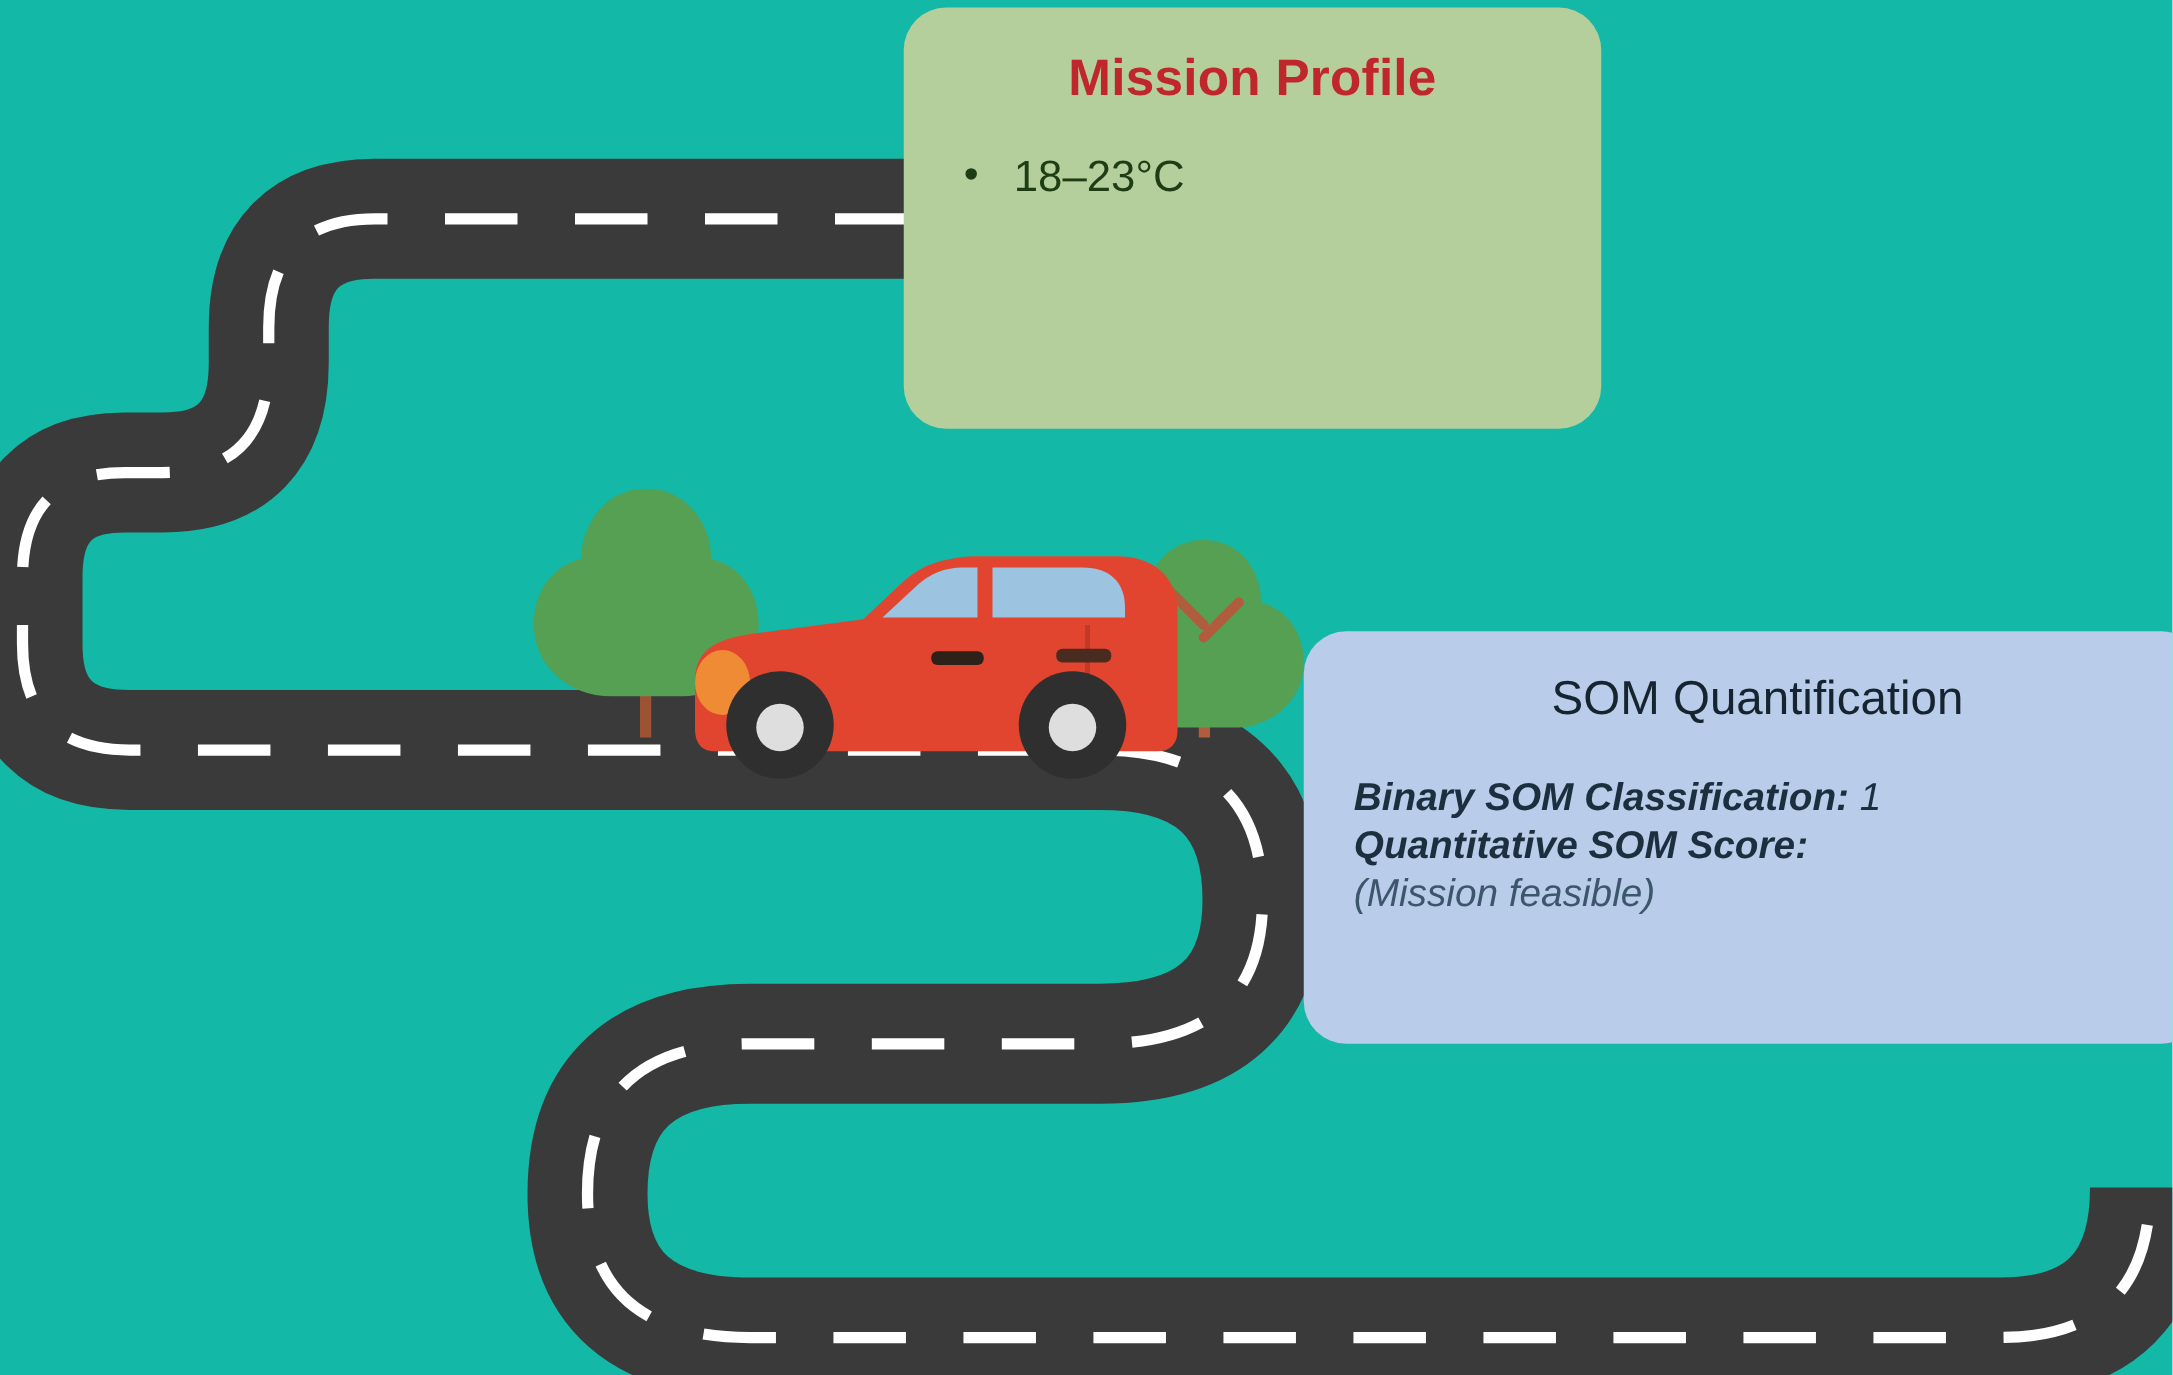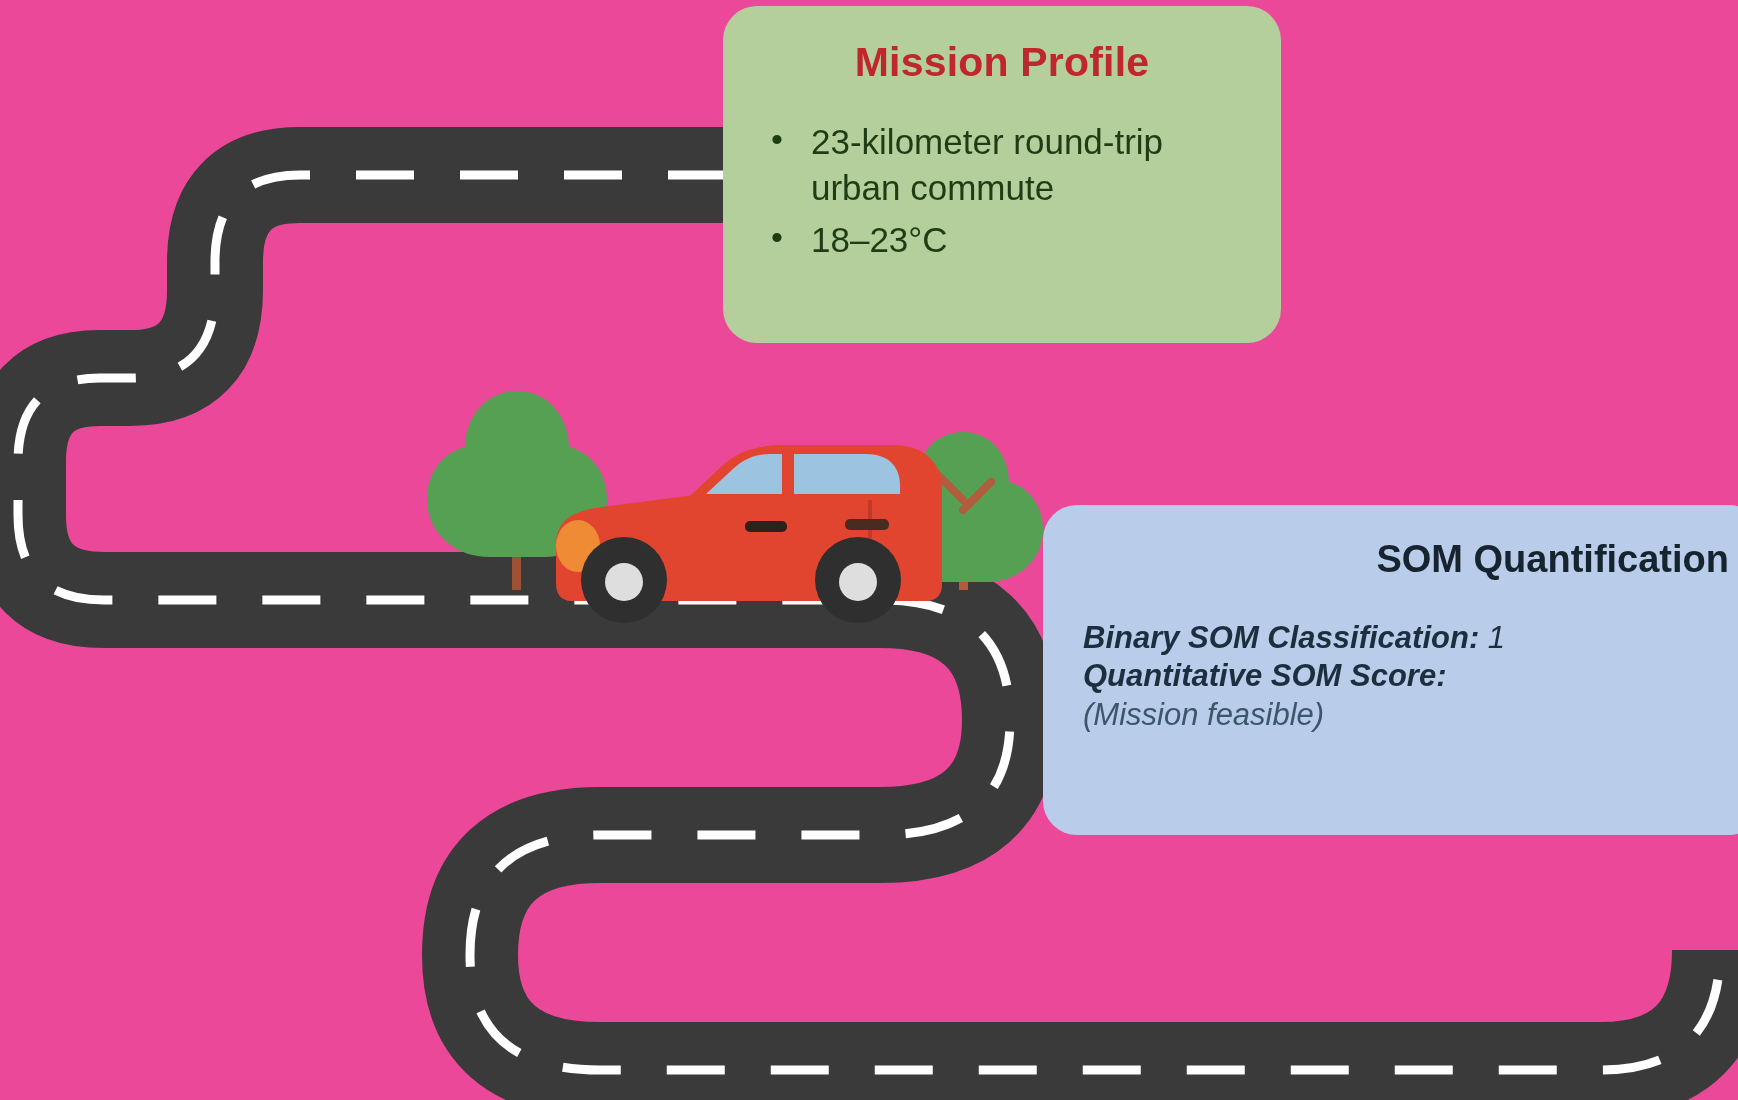--- a/index.html
+++ b/index.html
@@ -1,21 +1,21 @@
 <!DOCTYPE html>
 <html><head>
 <meta charset="utf-8">
 <style>
   html,body{margin:0;padding:0;background:#ffffff;}
   body{font-family:"Liberation Sans", sans-serif;}
   #stage{
     position:relative;
     width:1738px;
     height:1100px;
-    background:#ec4899;
+    background:#14b8a6;
     overflow:hidden;
   }
   #road-layer{position:absolute;left:0;top:0;width:1738px;height:1100px;}
   #scenery-layer{position:absolute;left:0;top:0;width:1738px;height:1100px;}
 
   .callout{
     position:absolute;
     box-sizing:border-box;
     border-radius:34px;
   }
@@ -55,24 +55,24 @@
     color:#1f3d15;
   }
 
   #som-box{
     left:1043px; top:505px;
     width:720px; height:330px;
     background:#b9cce9;
     padding:22px 34px 20px 40px;
   }
   #som-title{
-    text-align:right;
+    text-align:center;
     color:#15242f;
     font-size:38px;
-    font-weight:bold;
+    font-weight:normal;
     margin:12px 0 38px 0;
     line-height:1.1;
   }
   .som-line{
     font-size:31px;
     line-height:1.24;
     color:#1c2f3e;
     font-style:italic;
   }
   .som-line b{font-weight:bold;}
@@ -189,21 +189,20 @@
       <circle cx="624" cy="580" r="43" fill="#2f2f2f"></circle>
       <circle cx="624" cy="582" r="19" fill="#dedede"></circle>
       <circle cx="858" cy="580" r="43" fill="#2f2f2f"></circle>
       <circle cx="858" cy="582" r="19" fill="#dedede"></circle>
     </g>
   </svg>
 
   <div class="callout" id="mission-box">
     <div id="mission-title">Mission Profile</div>
     <ul class="bullets">
-      <li>23-kilometer round-trip urban commute</li>
       <li>18–23°C</li>
     </ul>
   </div>
 
   <div class="callout" id="som-box">
     <div id="som-title">SOM Quantification</div>
 
     <div class="som-line">
       <b>Binary SOM Classification:</b><span class="som-val"> 1</span>
     </div>

